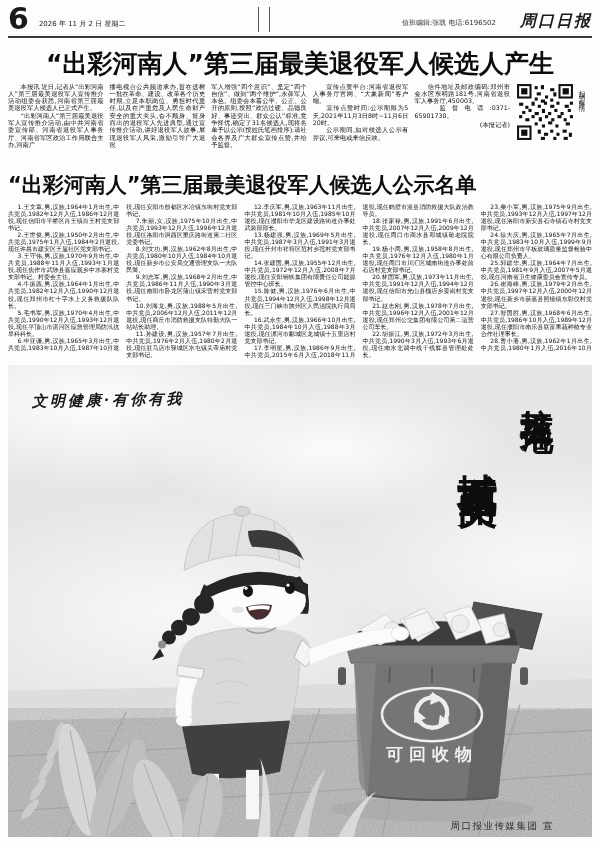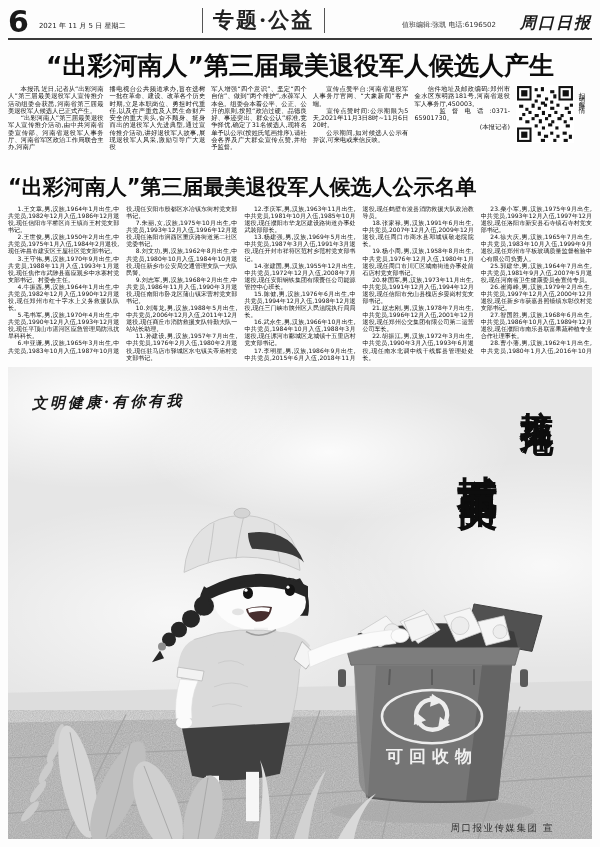--- a/index.html
+++ b/index.html
@@ -46,25 +46,24 @@
   .credit{position:absolute;right:38px;bottom:4px;font-size:9.5px;letter-spacing:1.5px;color:#2e2e2e;}
 </style>
 </head>
 <body>
 
 <div class="page">
 
   <div class="hdr">
     <div class="hdr-left">
       <div class="pageno">6</div>
-      <div class="date">2021 年 11 月 5 日  星期二</div>
+      <div class="date">2026 年 11 月 2 日  星期二</div>
     </div>
     <div class="section">
       <span class="vbar"></span>
-      <span>专题·公益</span>
       <span class="vbar"></span>
     </div>
     <div class="hdr-right">
       <div class="editor">值班编辑:张凯  电话:6196502</div>
       <div class="masthead">周口日报</div>
     </div>
   </div>
 
   <div class="h1">“出彩河南人”第三届最美退役军人候选人产生</div>
   <div class="a1body">

